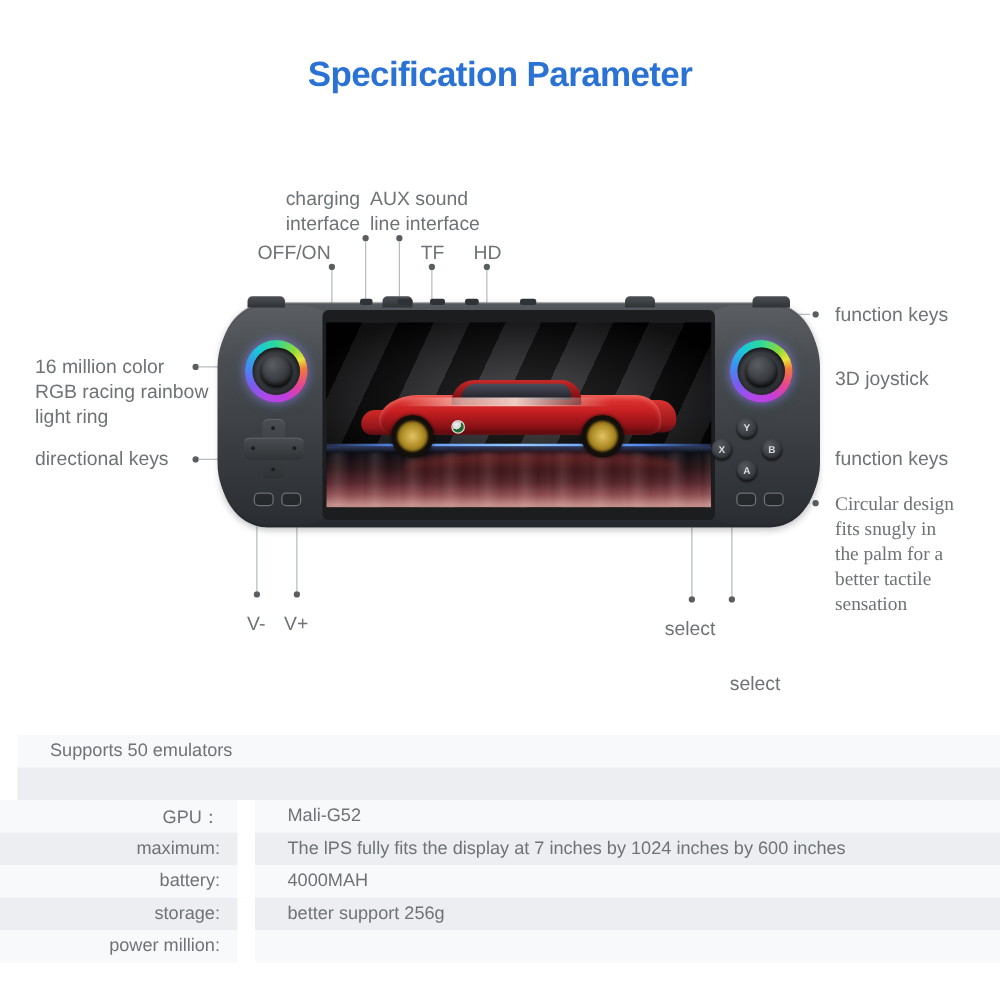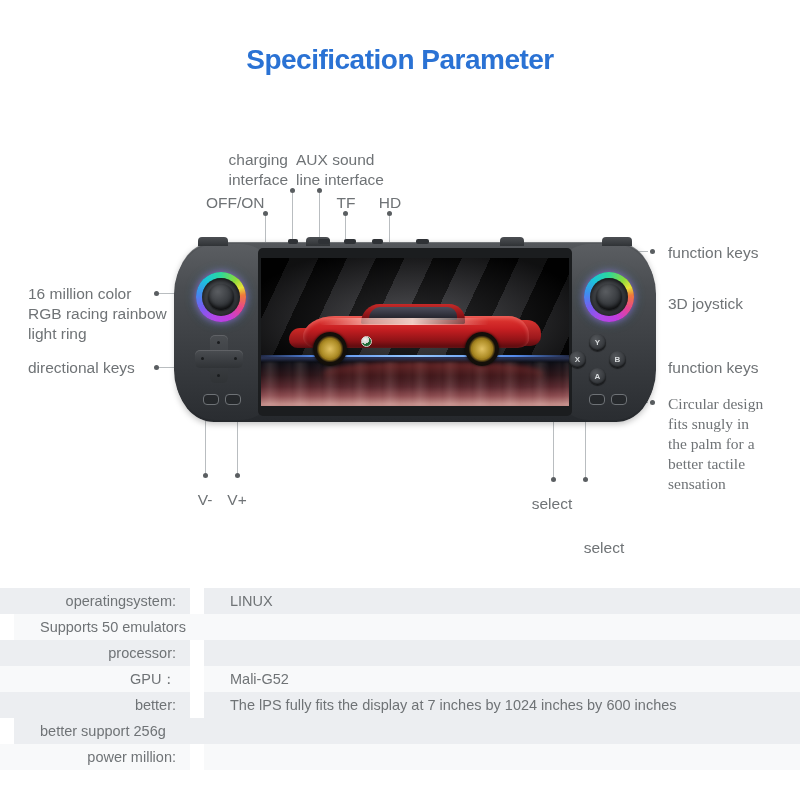--- a/index.html
+++ b/index.html
@@ -379,44 +379,44 @@
     <div class="fbtn" style="right:28px;  top:109px;">B</div>
     <div class="fbtn" style="right:48px;  top:126px;">A</div>
 
     <div class="pillpair" style="right:27px; top:152px;">
       <div class="pill a"></div>
       <div class="pill b"></div>
     </div>
   </div>
 
   <div id="spec">
+    <div class="row even">
+      <div class="cell-gap"></div>
+      <div class="cell-v">Supports 50 emulators</div>
+    </div>
     <div class="row odd">
-      <div class="cell-k">operatingsystem:</div>
-      <div class="cell-gap"></div>
-      <div class="cell-v">LINUX</div>
-    </div>
-    <div class="row even">
-      <div class="cell-gap"></div>
-      <div class="cell-v">Supports 50 emulators</div>
-    </div>
-    <div class="row odd">
-      <div class="cell-k">processor:</div>
       <div class="cell-gap"></div>
     </div>
     <div class="row even">
       <div class="cell-k">GPU：</div>
       <div class="cell-gap"></div>
       <div class="cell-v">Mali-G52</div>
     </div>
     <div class="row odd">
-      <div class="cell-k">better:</div>
+      <div class="cell-k">maximum:</div>
       <div class="cell-gap"></div>
       <div class="cell-v">The lPS fully fits the display at 7 inches by 1024 inches by 600 inches</div>
     </div>
+    <div class="row even">
+      <div class="cell-k">battery:</div>
+      <div class="cell-gap"></div>
+      <div class="cell-v">4000MAH</div>
+    </div>
     <div class="row odd">
+      <div class="cell-k">storage:</div>
       <div class="cell-gap"></div>
       <div class="cell-v">better support 256g</div>
     </div>
     <div class="row even">
       <div class="cell-k">power million:</div>
       <div class="cell-gap"></div>
     </div>
   </div>
 
 </div>

